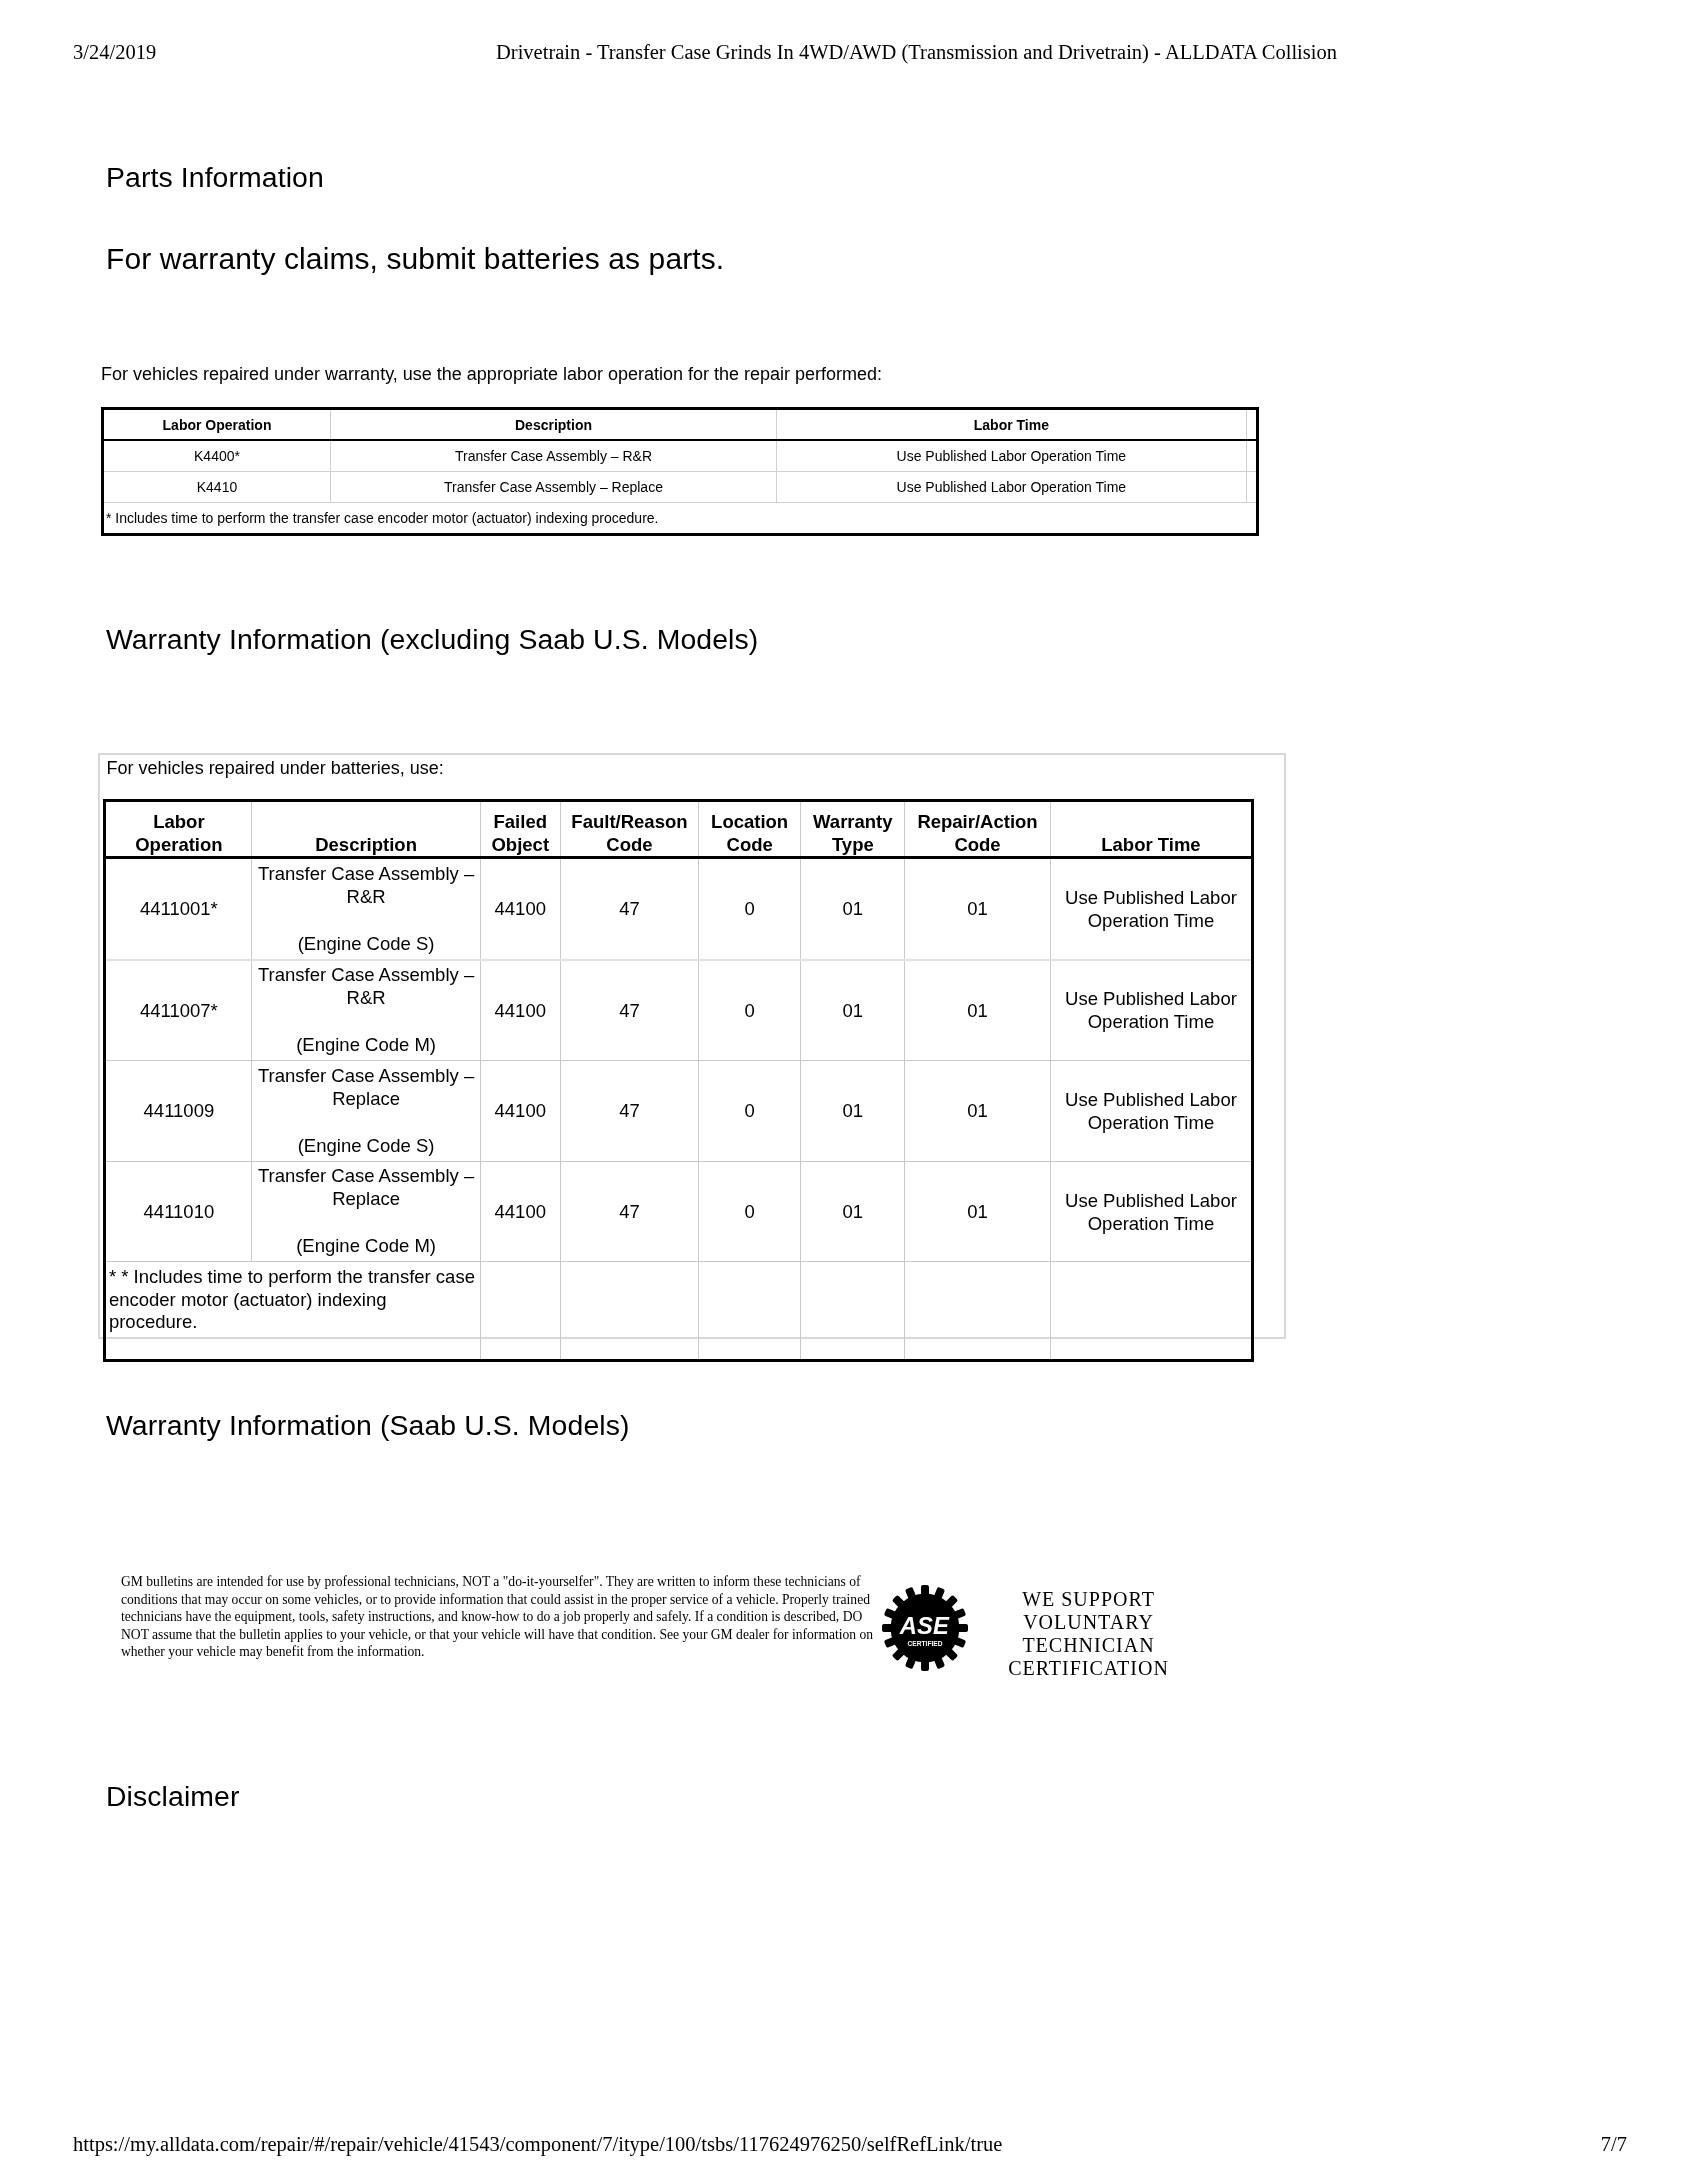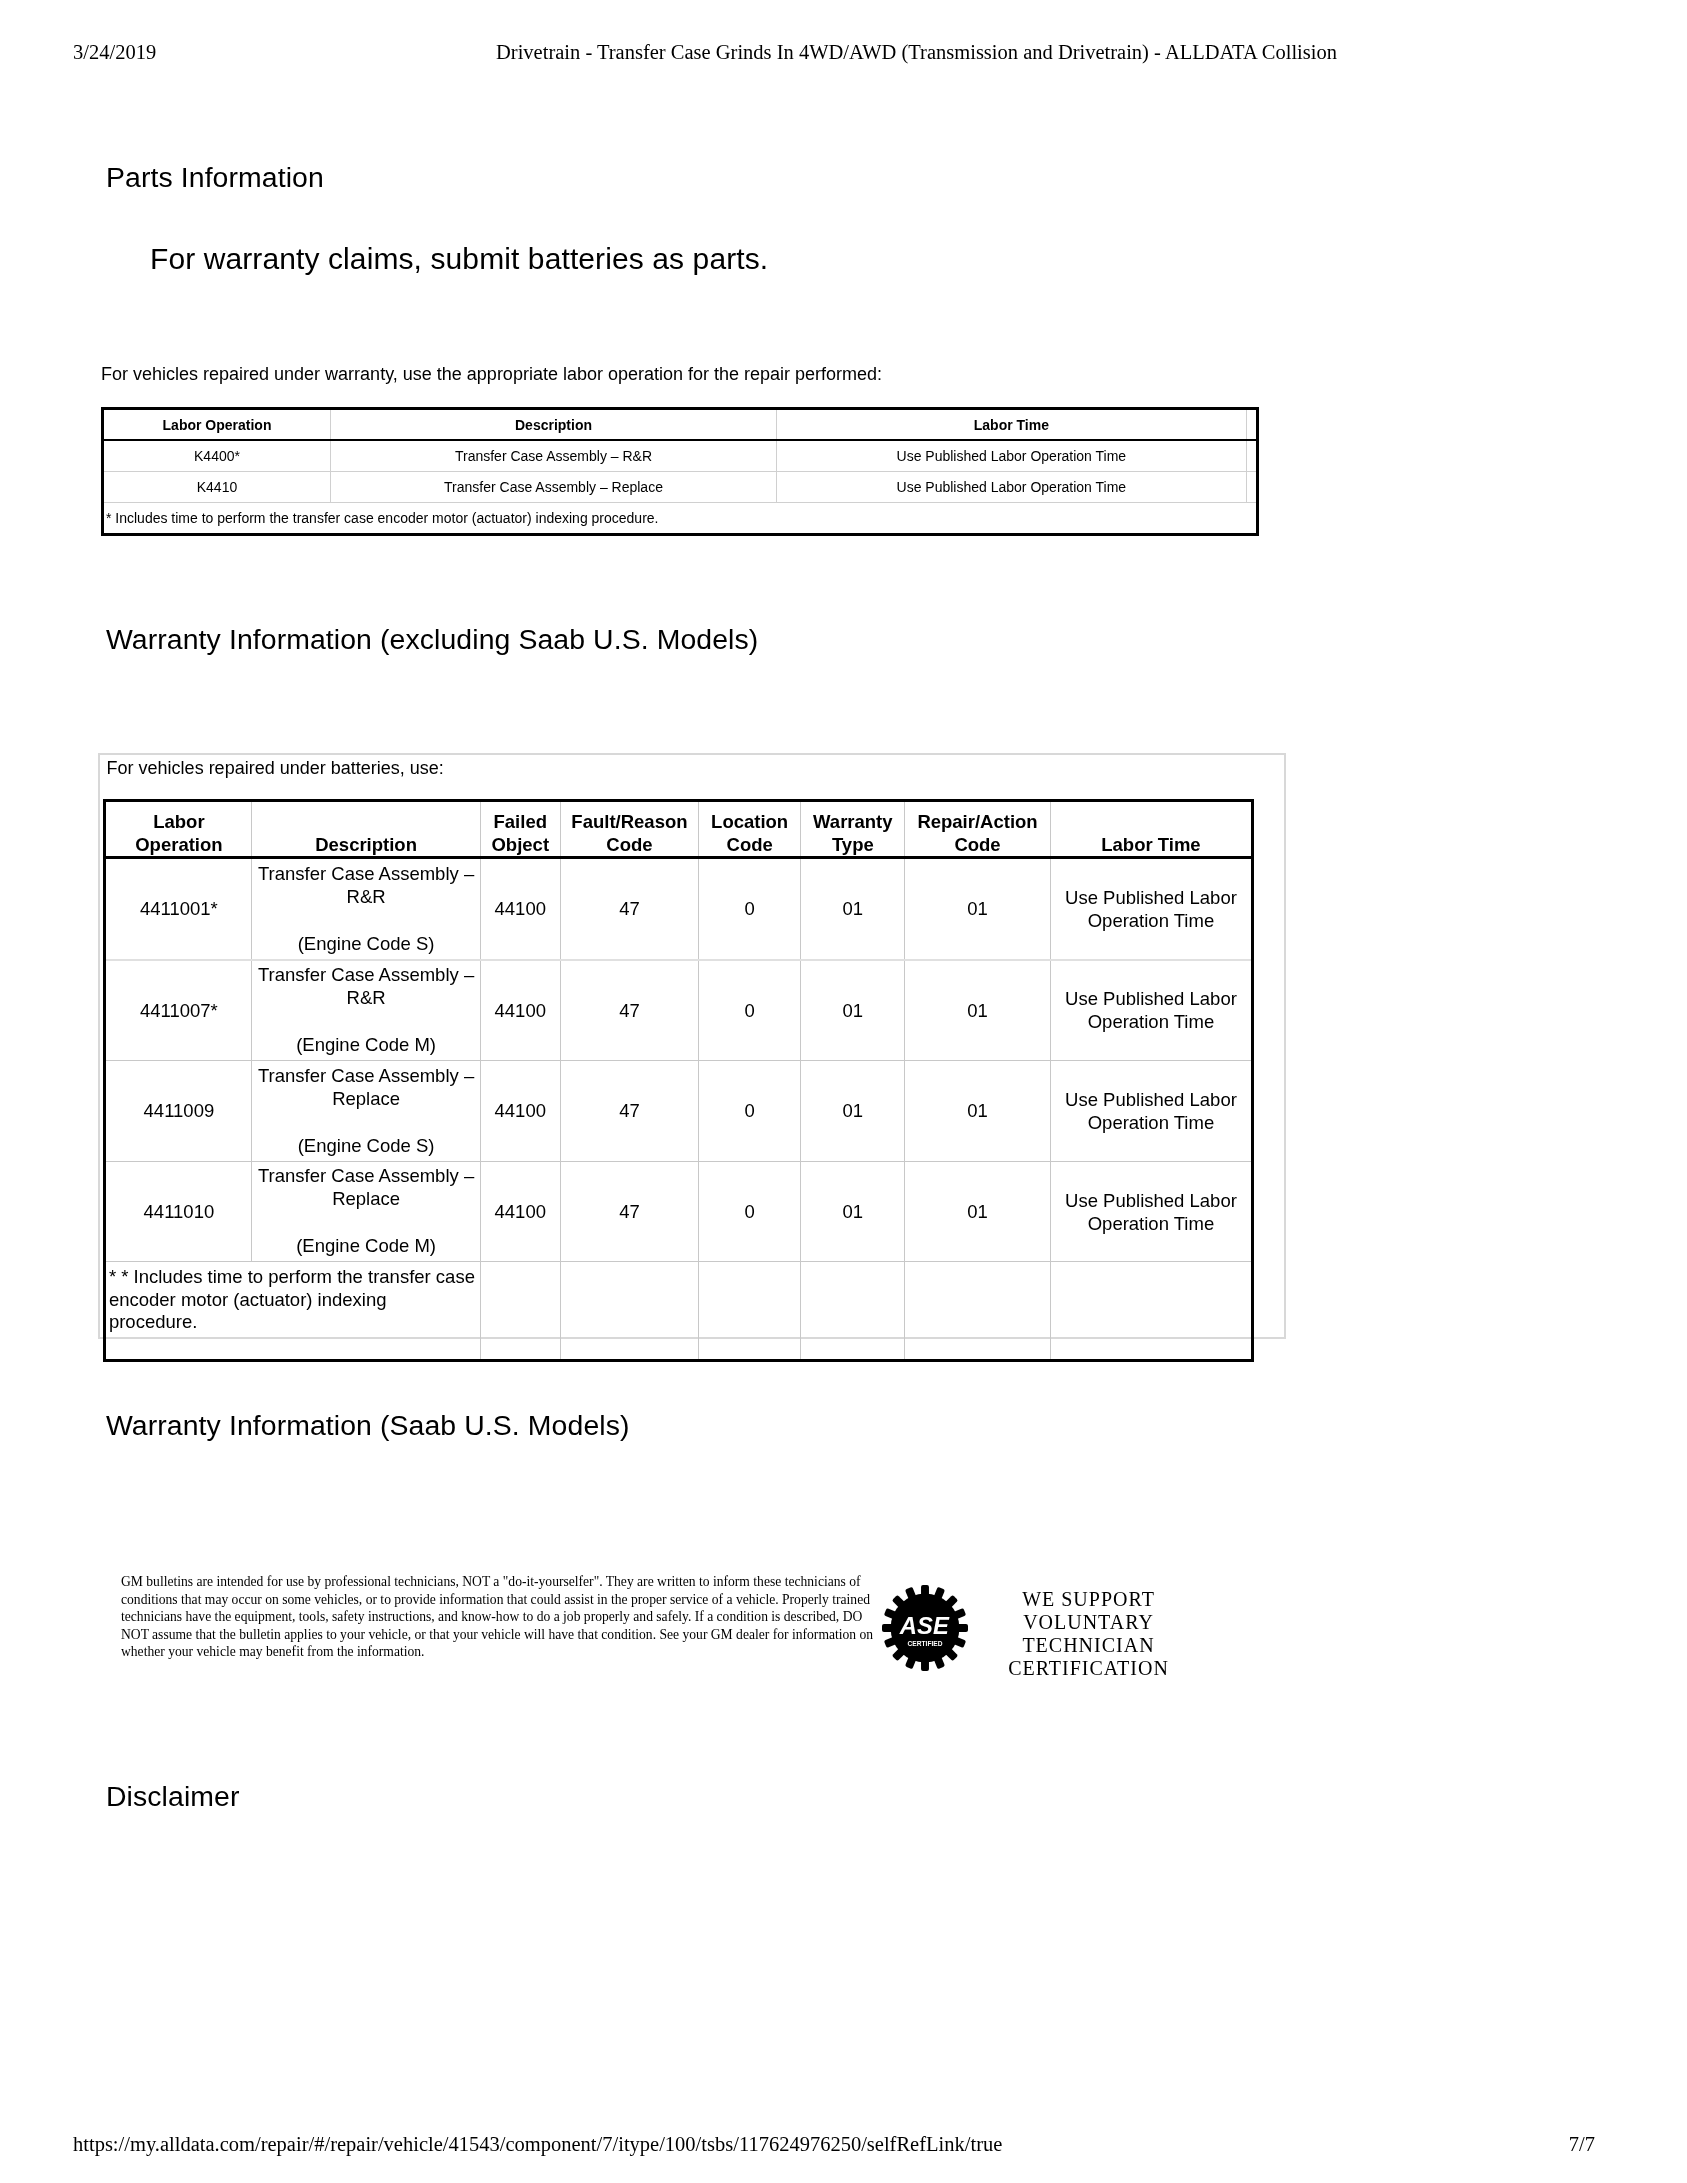--- a/index.html
+++ b/index.html
@@ -6,24 +6,24 @@
   body { width: 1687px; height: 2183px; position: relative; overflow: hidden; color: #000; }
   .serif { font-family: "Liberation Serif", "DejaVu Serif", serif; }
   .sans { font-family: "Liberation Sans", "DejaVu Sans", sans-serif; }
 
   .print-header { position: absolute; top: 41px; left: 0; width: 1687px; height: 26.5px; font-size: 20.5px; }
   .print-header .date { position: absolute; left: 73px; top: 0; }
   .print-header .title { position: absolute; left: 0; width: 1687px; top: 0; text-align: center; padding-left: 146px; box-sizing: border-box; }
 
   .print-footer { position: absolute; top: 2133px; left: 0; width: 1687px; font-size: 20.5px; }
   .print-footer .url { position: absolute; left: 73px; }
-  .print-footer .page { position: absolute; right: 92px; margin-left: 44px; }
+  .print-footer .page { position: absolute; right: 60px; margin-left: 44px; }
 
   .h2 { position: absolute; left: 106px; font-size: 28.4px; font-weight: normal; margin: 0; letter-spacing: 0.1px; }
-  .h2.big { font-size: 30px; margin-left: 44px; }
+  .h2.big { font-size: 30px; }
 
   .intro { position: absolute; font-size: 18px; }
 
   table { border-collapse: collapse; }
   
   .labor-table { position: absolute; left: 101px; top: 407px; width: 1158px; border: 3.3px solid #000; font-size: 14px; }
   .labor-table th, .labor-table td { border: 0.7px solid #d0d0d0; text-align: center; height: 30px; padding: 0 4px; }
   .labor-table thead th { font-weight: bold; border-bottom: 2.6px solid #000; height: 29px; }
   .labor-table tbody tr { border-bottom: 1.3px solid #333; }
   .labor-table td.note { text-align: left; padding-left: 2px; height: 30px; }

